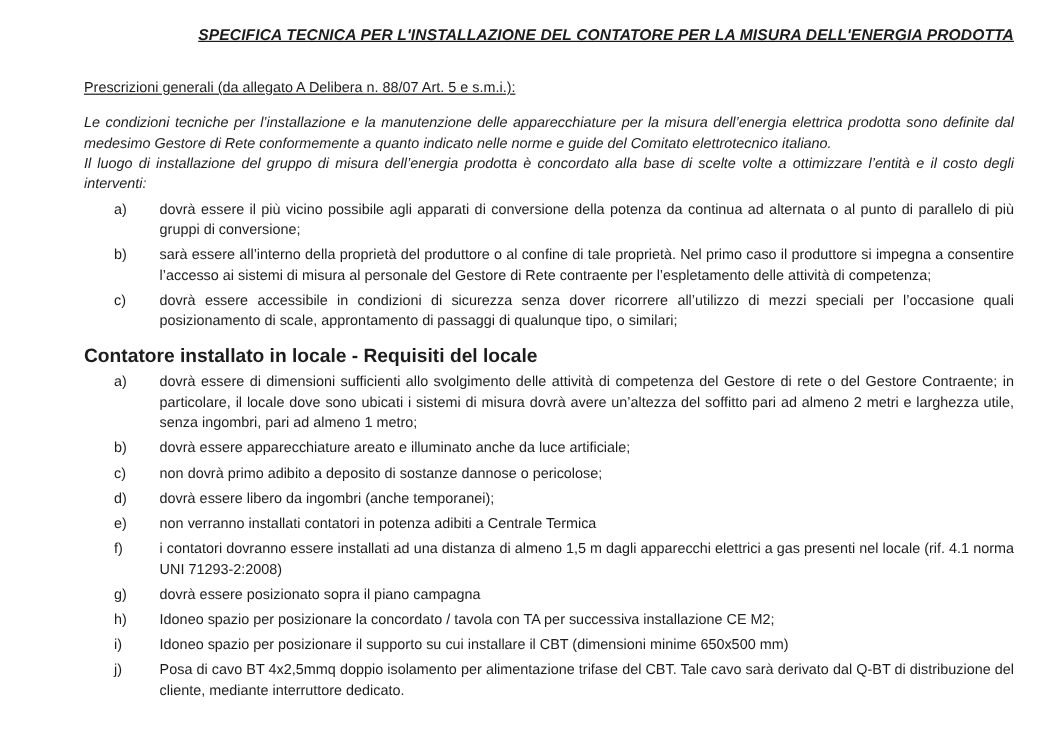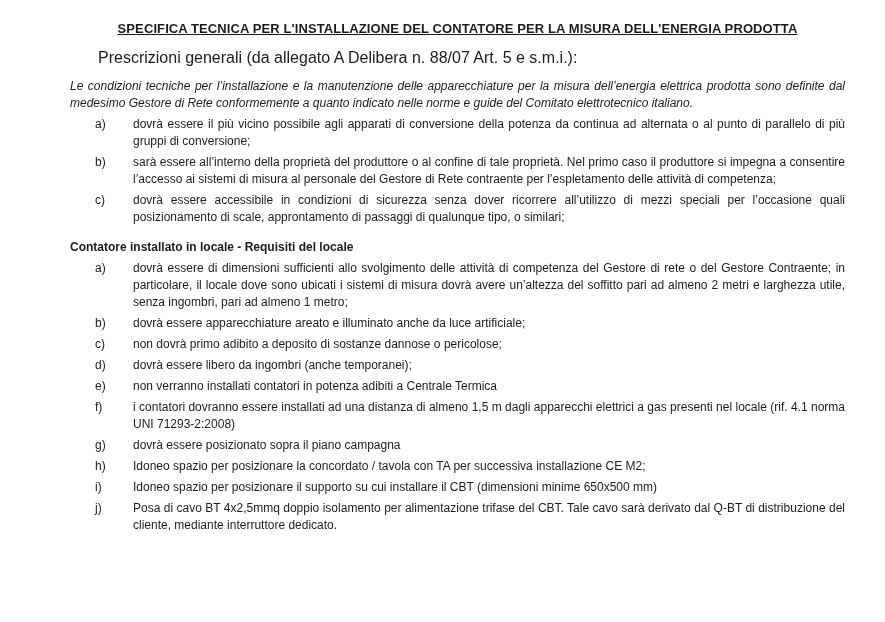--- a/index.html
+++ b/index.html
@@ -12,30 +12,31 @@
   }
   .page {
     width: 885px; height: 622px;
     background: #ffffff;
     padding: 21px 40px 0 70px;
   }
   .doc-title {
     font-size: 13px;
     font-weight: bold;
     text-decoration: underline;
-    text-align: center;
+    text-align: right;
     letter-spacing: 0.1px;
-    margin-bottom: 13px;
+    margin-bottom: 29px;
+    font-style: italic;
   }
   .section-heading {
-    font-size: 16px;
+    font-size: 12px;
     font-weight: normal;
+    text-decoration: underline;
     margin-bottom: 12px;
     line-height: 17px;
-    margin-left: 28px;
   }
   .para {
     font-size: 12px;
     line-height: 17px;
     text-align: justify;
     font-style: italic;
   }
   .alpha-list { margin-top: 2px; }
   .li {
     display: flex;
@@ -46,35 +47,36 @@
   .li-label {
     flex: 0 0 63px;
     padding-left: 25px;
   }
   .li-text {
     flex: 1;
     text-align: justify;
   }
   .section-2 { margin-top: 13px; }
   .sub-heading {
-    font-size: 12px;
+    font-size: 16px;
     font-weight: bold;
     line-height: 17px;
   }
 </style>
 </head>
 <body>
 
 <div class="page">
 
   <h1 class="doc-title">SPECIFICA TECNICA PER L'INSTALLAZIONE DEL CONTATORE PER LA MISURA DELL'ENERGIA PRODOTTA</h1>
 
   <div class="section">
     <h2 class="section-heading">Prescrizioni generali (da allegato A Delibera n. 88/07 Art. 5 e s.m.i.):</h2>
     <p class="para">Le condizioni tecniche per l’installazione e la manutenzione delle apparecchiature per la misura dell’energia elettrica prodotta sono definite dal medesimo Gestore di Rete conformemente a quanto indicato nelle norme e guide del Comitato elettrotecnico italiano.</p>
+    <p class="para">Il luogo di installazione del gruppo di misura dell’energia prodotta è concordato alla base di scelte volte a ottimizzare l’entità e il costo degli interventi:</p>
 
     <div class="alpha-list">
       <div class="li">
         <span class="li-label">a)</span>
         <span class="li-text">dovrà essere il più vicino possibile agli apparati di conversione della potenza da continua ad alternata o al punto di parallelo di più gruppi di conversione;</span>
       </div>
       <div class="li">
         <span class="li-label">b)</span>
         <span class="li-text">sarà essere all’interno della proprietà del produttore o al confine di tale proprietà. Nel primo caso il produttore si impegna a consentire l’accesso ai sistemi di misura al personale del Gestore di Rete contraente per l’espletamento delle attività di competenza;</span>
       </div>

